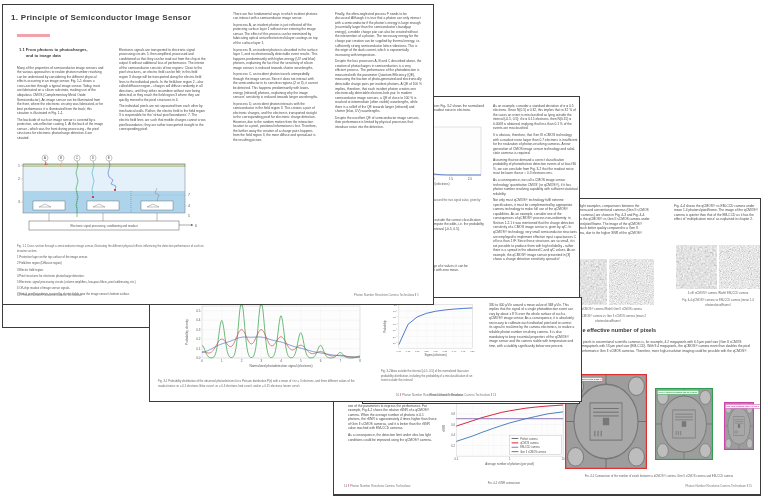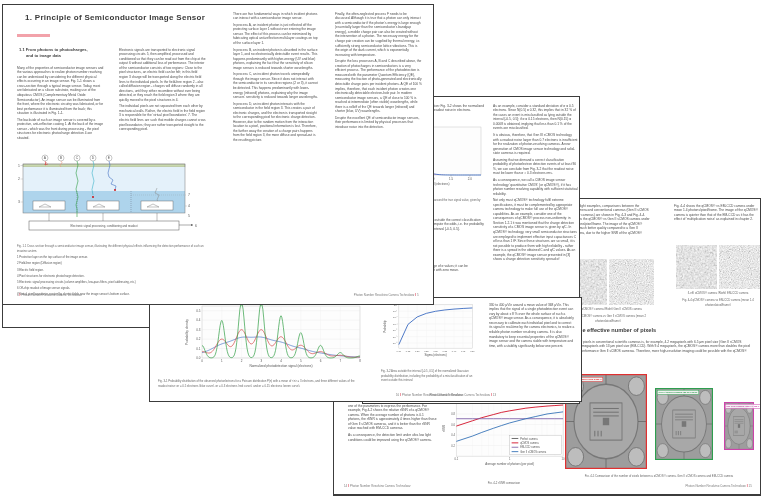--- a/index.html
+++ b/index.html
@@ -249,21 +249,21 @@
     <div class="micro" style="left:231px;top:70px;width:192px;"><span class="cap">Fig. 3-2 Area outside the interval [-0.5, 0.5] of the normalized Gaussian probability distribution, including the probability of a misclassification of an event outside this interval</span></div>
     <div class="micro" style="left:339px;top:4px;width:172px;">
         <p class="para">330 to 400 µV/e around a mean value of 368 µV/e. This implies that the signal of a single photodetection event can vary by about ± 8 % over the whole surface of such a qCMOS® image sensor. As a consequence, it is absolutely necessary to calibrate each individual pixel and to correct its signal in real-time by the camera electronics, to realize a reliable photon number resolving camera. It is also mandatory to keep essential properties of the qCMOS® image sensor and the camera stable with temperature and time, with a stability significantly below one percent.</p>
       </div>
     <div class="foot" style="left:246px;top:95px;">
       <span>16</span><span class="fbar">|</span><span>Photon Number Resolving Camera Technology</span>
     </div>
   </div>
 
   <div class="sheet" style="left:2px;top:4px;width:432px;height:301px;z-index:50;">
-    <div class="doc-title" style="left:22px;top:8px;text-align:center;">1. Principle of Semiconductor Image Sensor</div>
+    <div class="doc-title" style="left:8px;top:8px;text-align:center;">1. Principle of Semiconductor Image Sensor</div>
     <div class="redbar" style="left:14px;top:29px;width:33px;height:3px;"></div>
 
     <div class="micro" style="left:16px;top:42px;width:180px;">
       <div class="sec-h">1.1 From photons to photocharges,</div>
       <div class="sec-h" style="padding-left:14px;">and to image data</div>
     </div>
 
     <div class="micro" style="left:14px;top:60px;width:174px;">
         <p class="para">Many of the properties of semiconductor image sensors and the various approaches to realize photon number resolving can be understood by considering the different physical effects occurring in an image sensor. Fig. 1-1 shows a cross-section through a typical image sensor. Today, most are fabricated on a silicon substrate, making use of the ubiquitous CMOS (Complementary Metal Oxide Semiconductor). An image sensor can be illuminated from the front, where the electronic circuitry was fabricated, or for best performance it is illuminated from the back; this situation is illustrated in Fig. 1-1.</p>
         <p class="para">The backside of such an image sensor is covered by a protective, anti-reflection coating 1. At the back of the image sensor - which was the front during processing - the pixel structures for electronic photocharge detection 4 are situated.</p>

